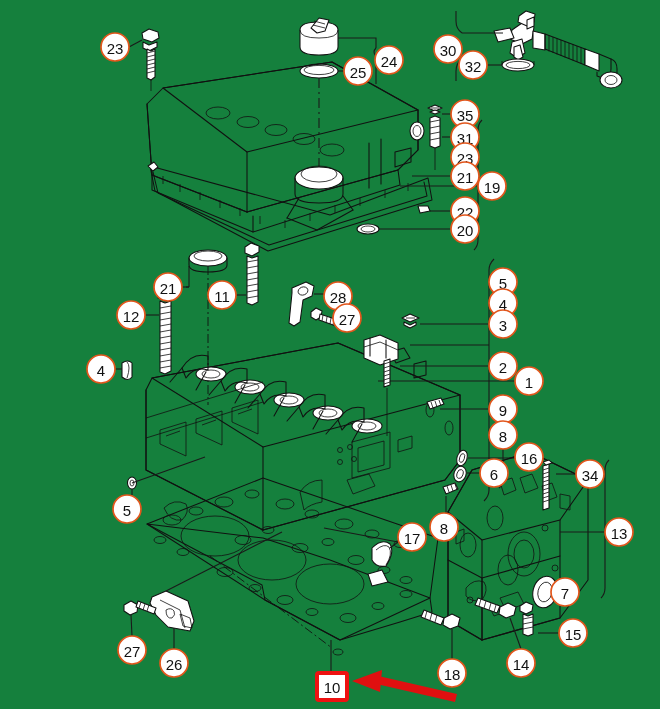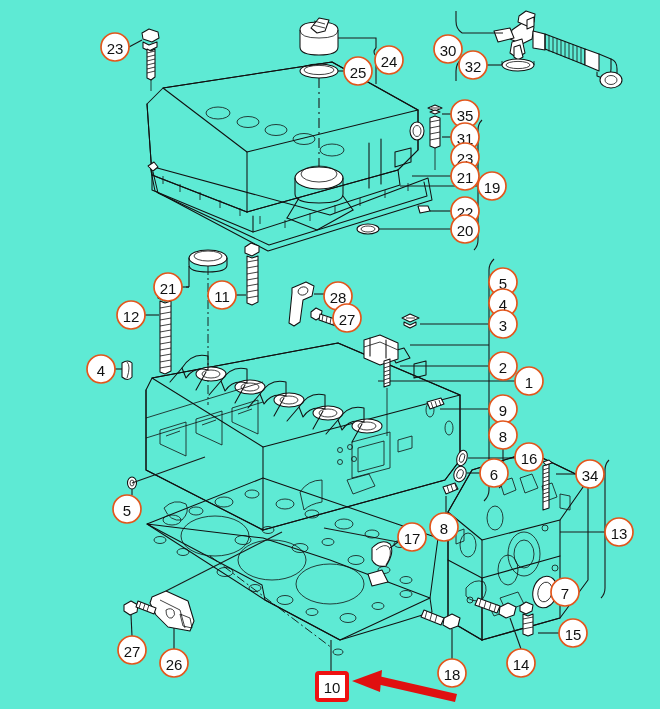--- a/index.html
+++ b/index.html
@@ -1,17 +1,17 @@
 <!DOCTYPE html>
 <html><head>
 <meta charset="utf-8">
 <style>
   html,body{margin:0;padding:0;background:#ffffff;}
   body{font-family:"Liberation Sans",sans-serif;}
-  #stage{position:relative;width:660px;height:709px;background:#5eead4;overflow:hidden;}
+  #stage{position:relative;width:660px;height:709px;background:#15803d;overflow:hidden;}
   #stage svg{position:absolute;left:0;top:0;}
   .callout-num{font-family:"Liberation Sans",sans-serif;font-size:15px;fill:#111;text-anchor:middle;dominant-baseline:central;font-weight:400;}
   .callout-circ{fill:#ffffff;stroke:#e2561c;stroke-width:1.7;}
   .leader{stroke:#1a1a1a;stroke-width:1.1;fill:none;}
   .brk{stroke:#1a1a1a;stroke-width:1.1;fill:none;}
   .part{fill:none;stroke:#111;stroke-width:1.05;stroke-linejoin:round;stroke-linecap:round;}
   .partf{fill:#fff;stroke:#111;stroke-width:1.05;stroke-linejoin:round;}
   .thin{fill:none;stroke:#111;stroke-width:0.8;}
   .hl-box{fill:#ffffff;stroke:#ee1111;stroke-width:4;}
   .hl-num{font-family:"Liberation Sans",sans-serif;font-size:15px;fill:#111;text-anchor:middle;dominant-baseline:central;}

